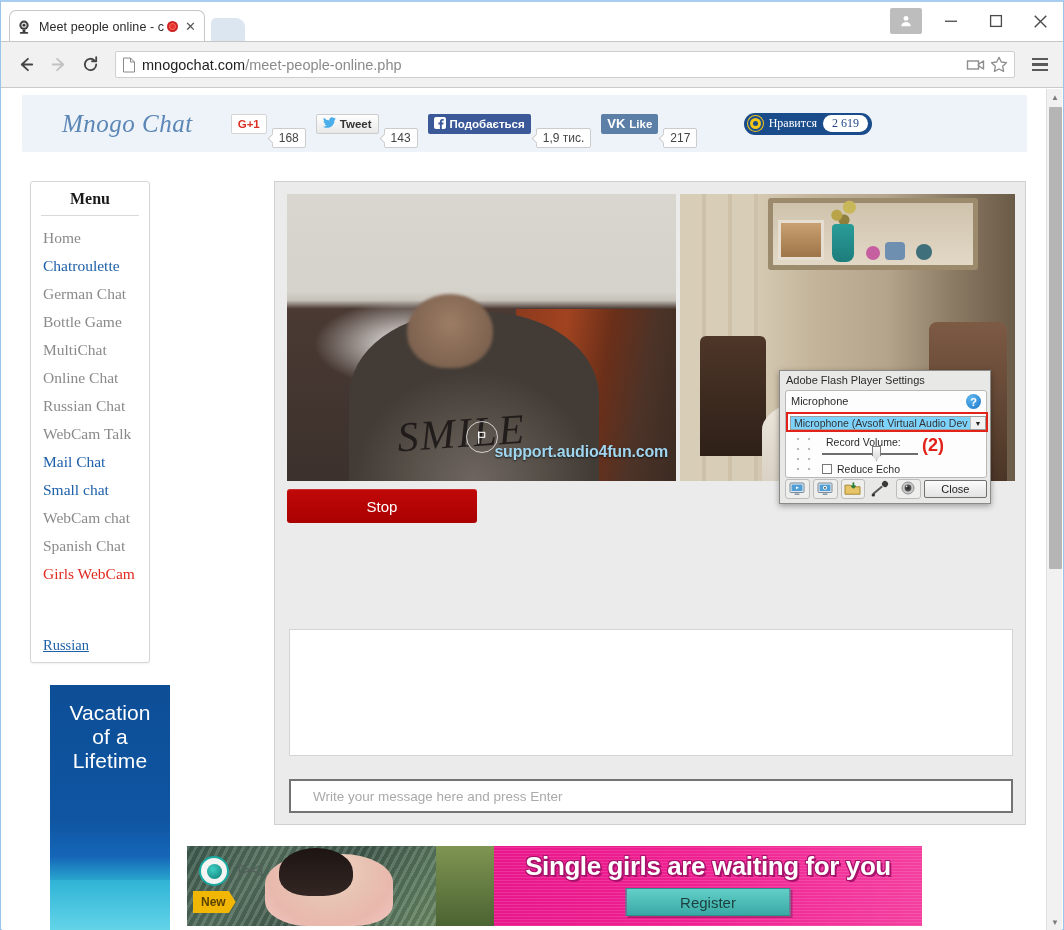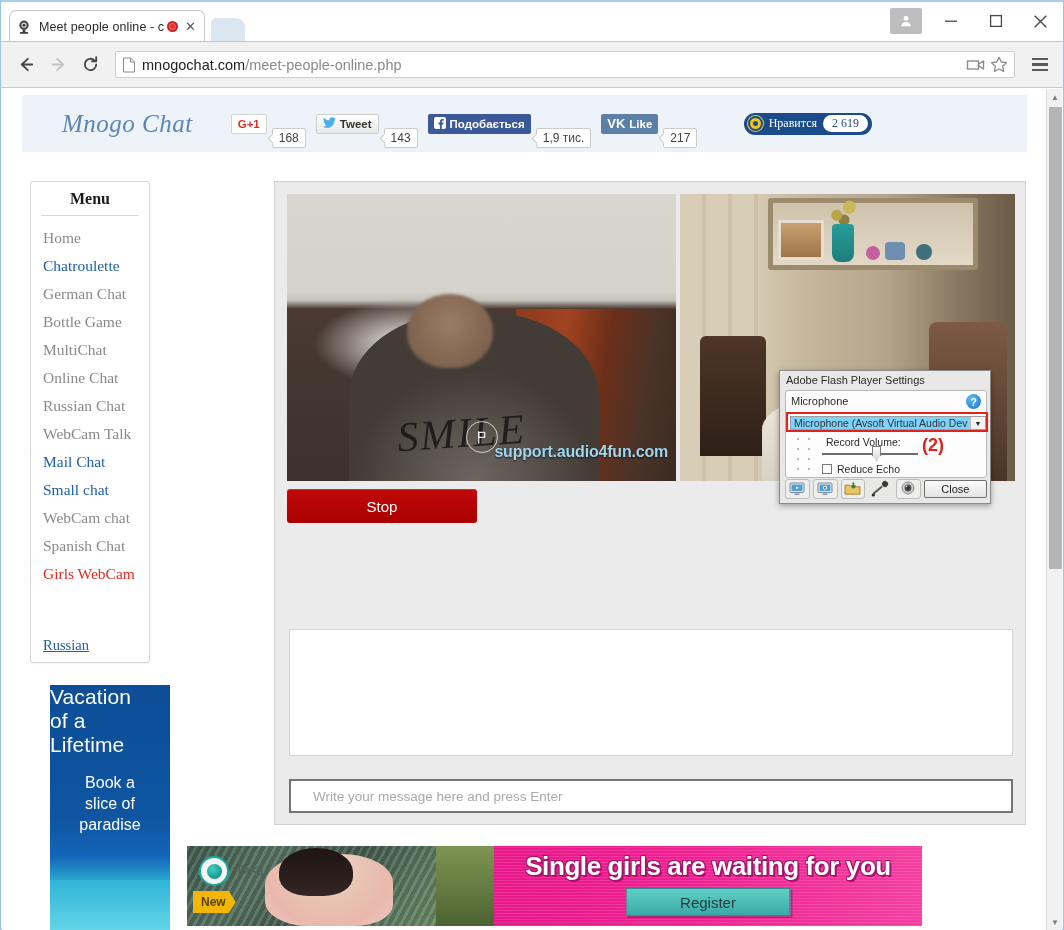--- a/index.html
+++ b/index.html
@@ -257,21 +257,21 @@
 
   
   #vacation-ad {
     position: absolute; left: 48px; top: 596px;
     width: 120px; height: 245px;
     background: linear-gradient(#0d4e96 0%, #0f55a2 55%, #1566b8 70%, #2aa7cf 80%, #3fc2dd 100%);
     overflow: hidden;
     cursor: pointer;
   }
   #vac-headline {
-    margin-top: 0; 
+    margin-top: 16px; text-align: center;
     color: #ffffff; font-size: 21px; line-height: 1.15;
     font-weight: 400; letter-spacing: .1px;
   }
   #vac-sub {
     margin-top: 16px; text-align: center;
     color: #ffffff; font-size: 16px; line-height: 1.3;
   }
   #vac-water {
     position: absolute; left: 0; bottom: 0; width: 120px; height: 50px;
     background: linear-gradient(#2fb4d6, #63d4e8);
@@ -801,25 +801,20 @@
       <a class="menu-item m-red">Girls WebCam</a>
 
       <a id="menu-lang">Russian</a>
     </div>
 
     <div id="vacation-ad">
       <div id="vac-headline">
         <div>Vacation</div>
         <div>of a</div>
         <div>Lifetime</div>
-      </div>
-      <div id="vac-sub">
-        <div>Book a</div>
-        <div>slice of</div>
-        <div>paradise</div>
       </div>
       <div id="vac-water"></div>
     </div>
 
     <div id="chat-panel">
 
       <div id="video-row">
 
         <div class="video-box" id="video-local">
           <div id="local-scene"></div>

